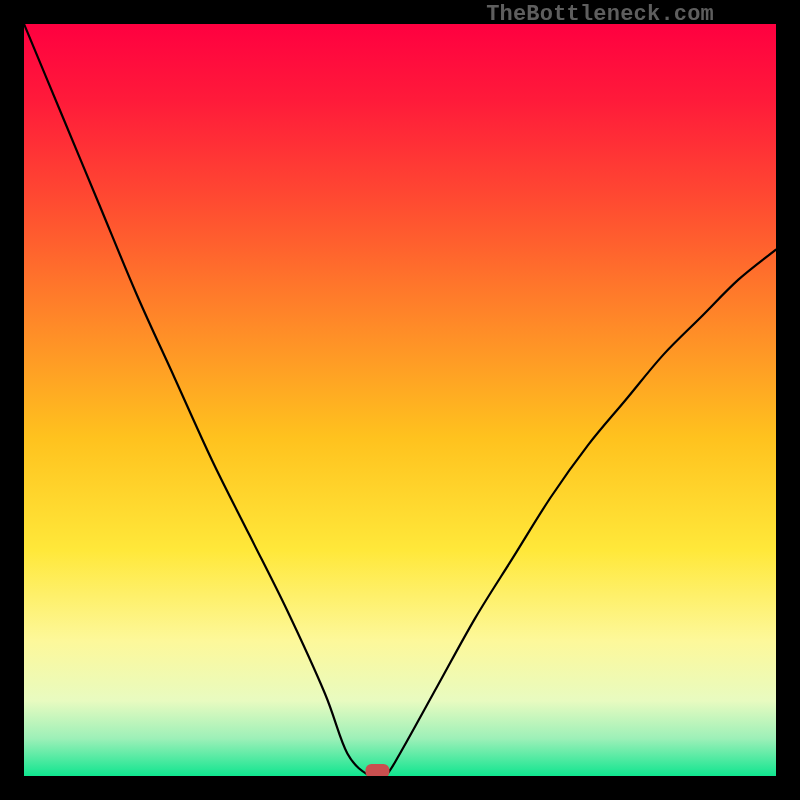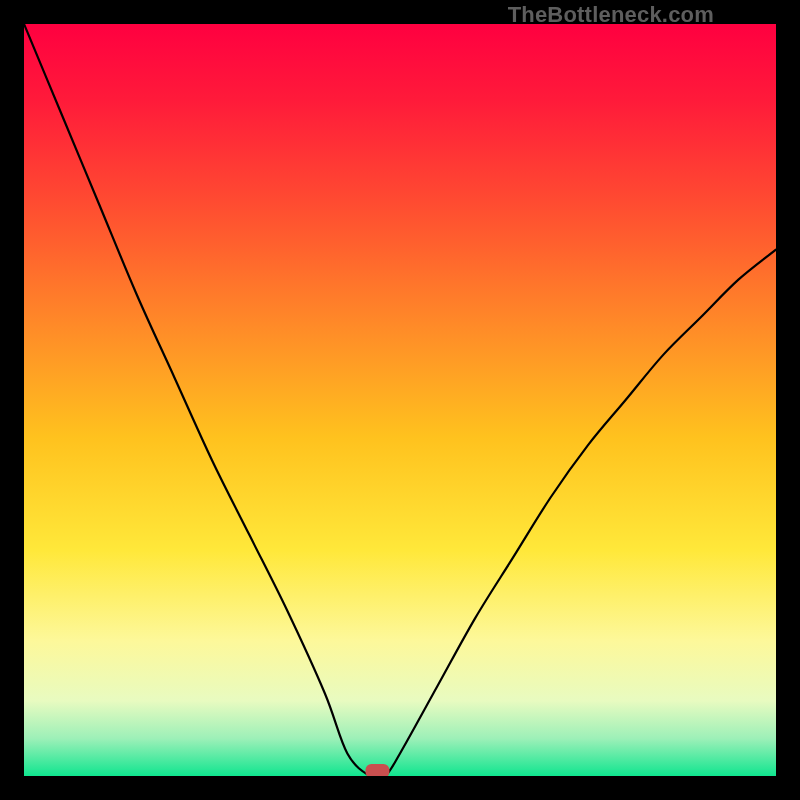--- a/index.html
+++ b/index.html
@@ -9,20 +9,21 @@
     height: 800px;
     overflow: hidden;
     background: #000;
     font-family: Arial, Helvetica, sans-serif;
   }
   .frame {
     position: relative;
     width: 742px;
     height: 800px;
     background: #000;
+    font-family: Liberation Mono, monospace;
   }
   .plot {
     position: absolute;
     left: 24px;
     top: 24px;
     width: 752px;
     height: 752px;
     overflow: hidden;
   }
   .watermark {

